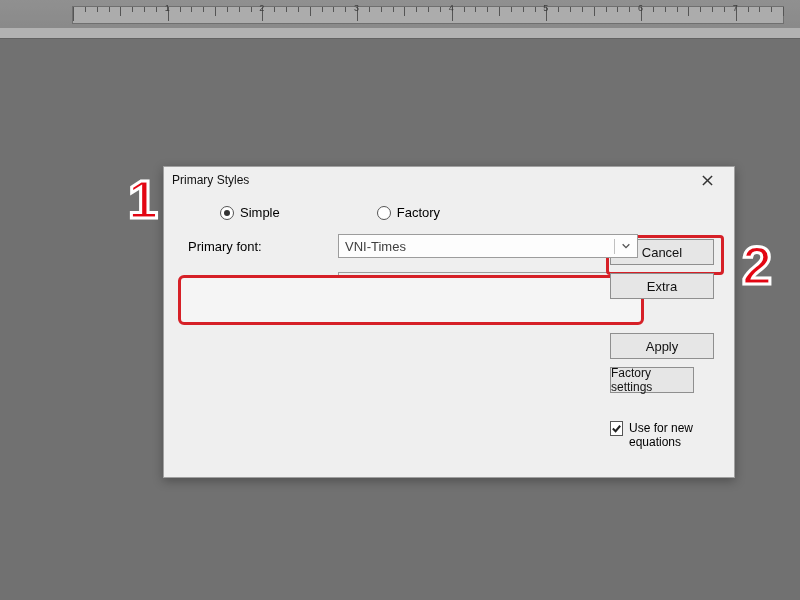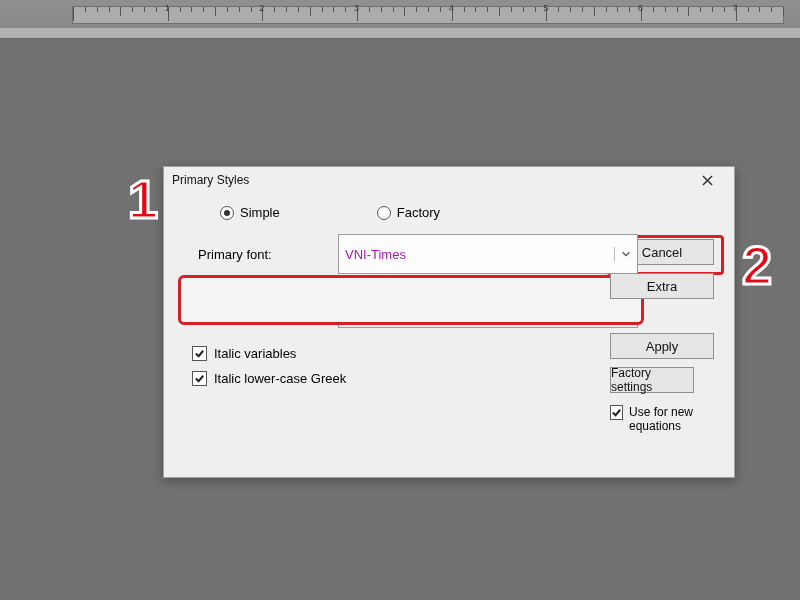--- a/index.html
+++ b/index.html
@@ -28,23 +28,23 @@
   .dlg-body{position:relative;padding:8px 16px 8px 16px;}
   
   .mode-row{display:flex;align-items:center;gap:17px;margin:4px 0 14px 40px;}
   .radio{display:inline-flex;align-items:center;gap:6px;margin-right:80px;font-size:13px;}
   .radio .r{width:12px;height:12px;border:1px solid #555;border-radius:50%;
     display:inline-flex;align-items:center;justify-content:center;background:#fff;}
   .radio .r.sel::after{content:"";width:6px;height:6px;border-radius:50%;background:#333;}
   
   .fgrid{display:grid;grid-template-columns:140px 300px;row-gap:14px;
     column-gap:10px;margin-left:8px;align-items:center;font-size:13px;}
-  .combo{height:40px;border:1px solid #9c9c9c;background:#fdfdfd;
+  .combo{height:24px;border:1px solid #9c9c9c;background:#fdfdfd;
     display:flex;align-items:center;justify-content:space-between;
-    padding:0 6px;font-size:13px;color:#a21caf;box-sizing:border-box;}
+    padding:0 6px;font-size:13px;color:#404040;box-sizing:border-box;}
   .combo .chev{border-left:1px solid #c0c0c0;padding-left:6px;}
   .chev svg{width:10px;height:10px;stroke:#555;stroke-width:1.6;fill:none;}
   
   .hl-primary{position:absolute;left:14px;top:82px;width:460px;height:44px;
     border:3px solid #d62027;border-radius:6px;background:#f5f5f5;}
   
   .checks{margin:18px 0 0 12px;font-size:13px;}
   .check{display:flex;align-items:center;gap:7px;margin-bottom:10px;}
   .cb{width:13px;height:13px;border:1px solid #555;background:#fff;
     display:inline-flex;align-items:center;justify-content:center;}
@@ -52,21 +52,21 @@
   
   .btncol{position:absolute;right:14px;top:46px;display:flex;flex-direction:column;gap:8px;}
   .btn{width:104px;height:26px;border:1px solid #8f8f8f;background:#e6e6e6;
     font-size:13px;color:#111;display:flex;align-items:center;justify-content:center;
     box-sizing:border-box;}
   .btn.ok{border:2px solid #0a63c4;background:#f2f2f2;height:28px;}
   .hl-ok{position:absolute;right:10px;top:42px;width:112px;height:34px;
     border:3px solid #d62027;border-radius:4px;}
   .spacer{height:18px;}
   .use-new{display:flex;align-items:flex-start;gap:6px;font-size:12px;
-    width:110px;line-height:14px;margin-top:4px;}
+    width:110px;line-height:14px;margin-top:20px;}
   
   .callout{position:absolute;font-weight:900;font-size:54px;
     color:#e30613;-webkit-text-stroke:3px #fff;font-family:Arial,Helvetica,sans-serif;}
   .callout.c1{left:128px;top:168px;}
   .callout.c2{left:742px;top:234px;}
   
   .dialog, .dialog *{filter:none}
 </style>
 </head>
 <body>
@@ -170,59 +170,41 @@
       </label>
       <label class="radio">
         <span class="r"></span>
         <span>Factory</span>
       </label>
     </div>
 
     <div class="hl-primary"></div>
 
     <div class="fgrid">
-      <div style="position:relative;z-index:2;margin-left:10px;">Primary font:</div>
+      <div style="position:relative;z-index:2;">Primary font:</div>
       <div class="combo" style="position:relative;z-index:2;">
         <span>VNI-Times</span>
         <span class="chev">
           <svg viewBox="0 0 12 12">
               <polyline points="2,4 6,8 10,4"></polyline>
             </svg>
         </span>
       </div>
 
       <div>Greek and math fonts:</div>
       <div class="combo" style="background:#eee;">
         <span>Symbol and MT Extra</span>
         <span class="chev">
           <svg viewBox="0 0 12 12">
               <polyline points="2,4 6,8 10,4"></polyline>
             </svg>
         </span>
       </div>
     </div>
 
-    <div class="checks">
-      <div class="check">
-        <span class="cb sel">
-          <svg viewBox="0 0 12 12">
-              <polyline points="2,6 5,9 10,3"></polyline>
-            </svg>
-        </span>
-        <span>Italic variables</span>
-      </div>
-      <div class="check">
-        <span class="cb sel">
-          <svg viewBox="0 0 12 12">
-              <polyline points="2,6 5,9 10,3"></polyline>
-            </svg>
-        </span>
-        <span>Italic lower-case Greek</span>
-      </div>
-    </div>
 
     <div class="hl-ok"></div>
     <div class="btncol">
       <div class="btn">
         <span>Cancel</span>
       </div>
       <div class="btn">
         <span>Extra</span>
       </div>
       <div class="spacer"></div>

